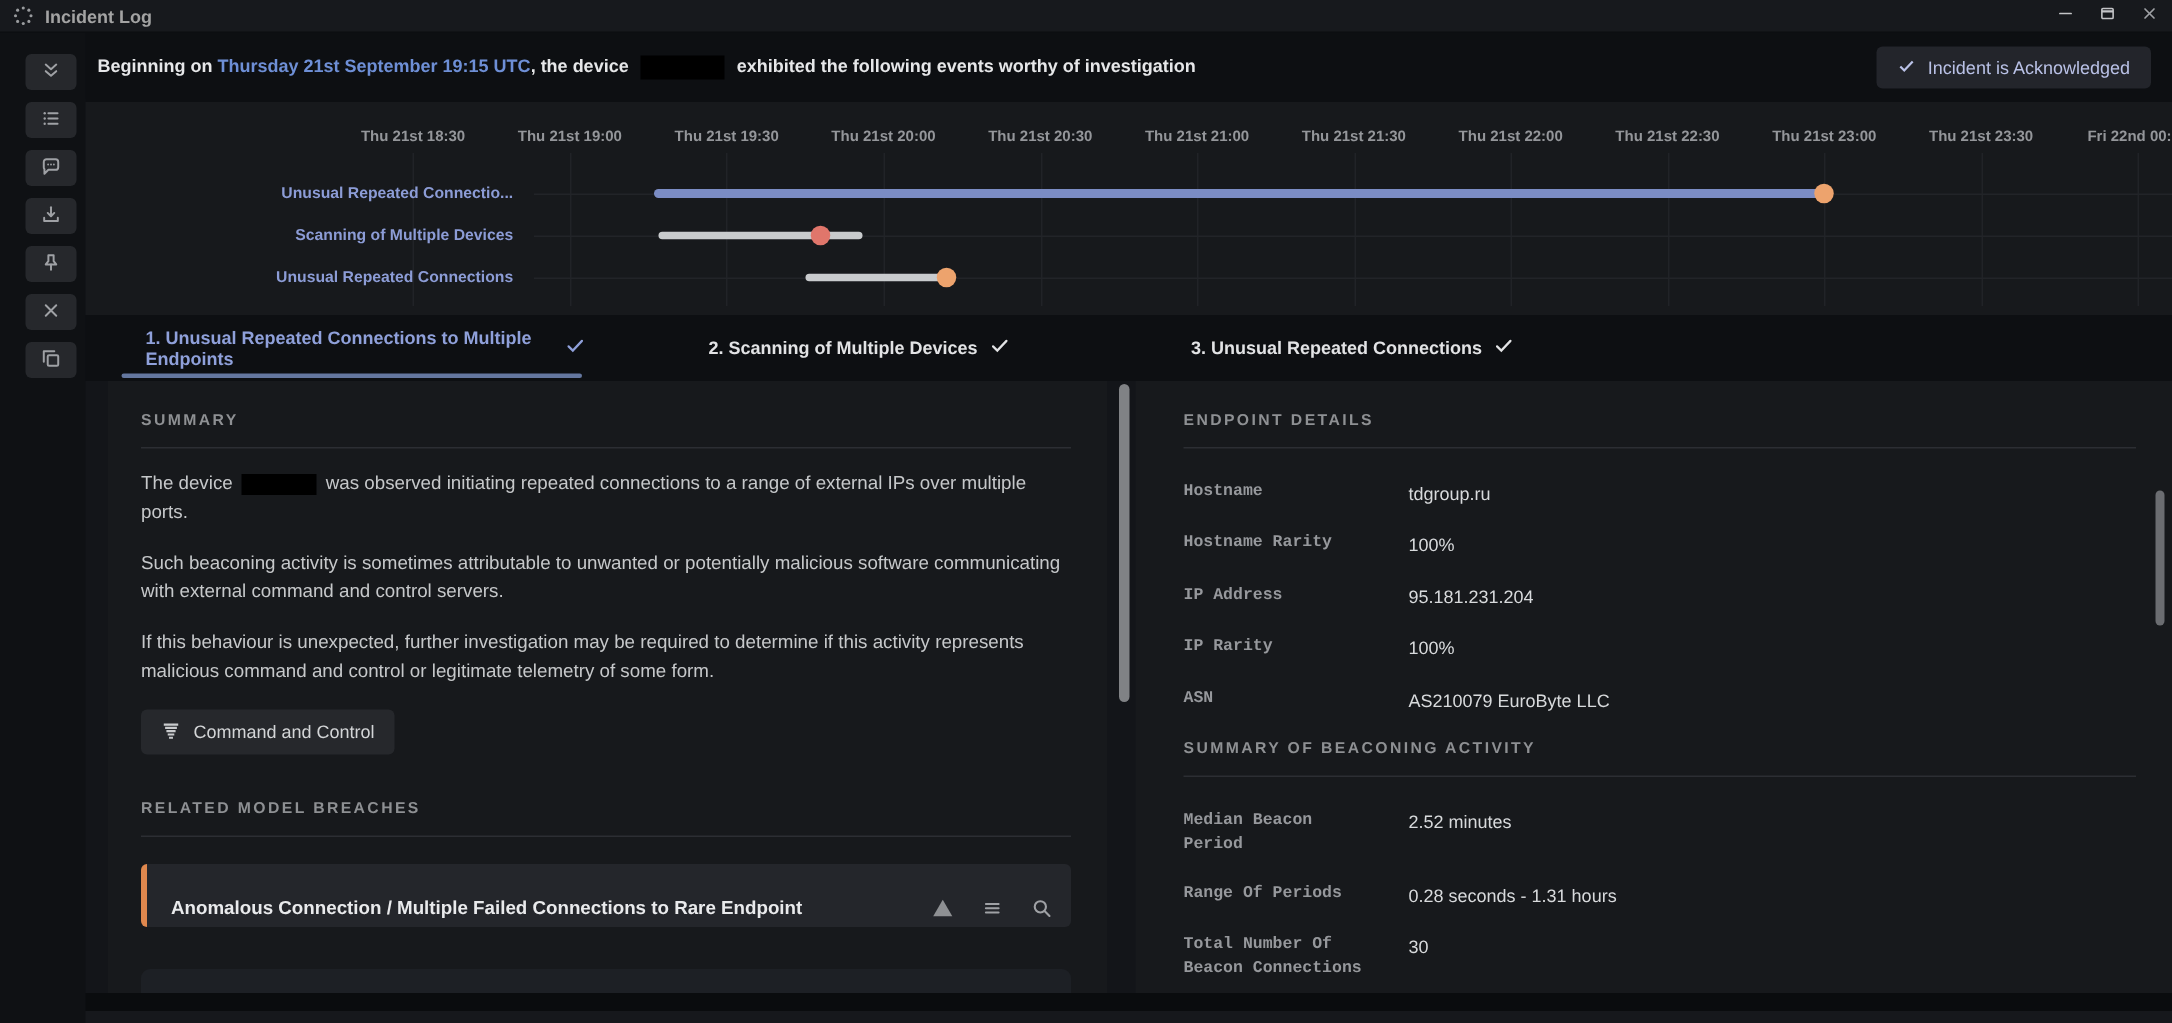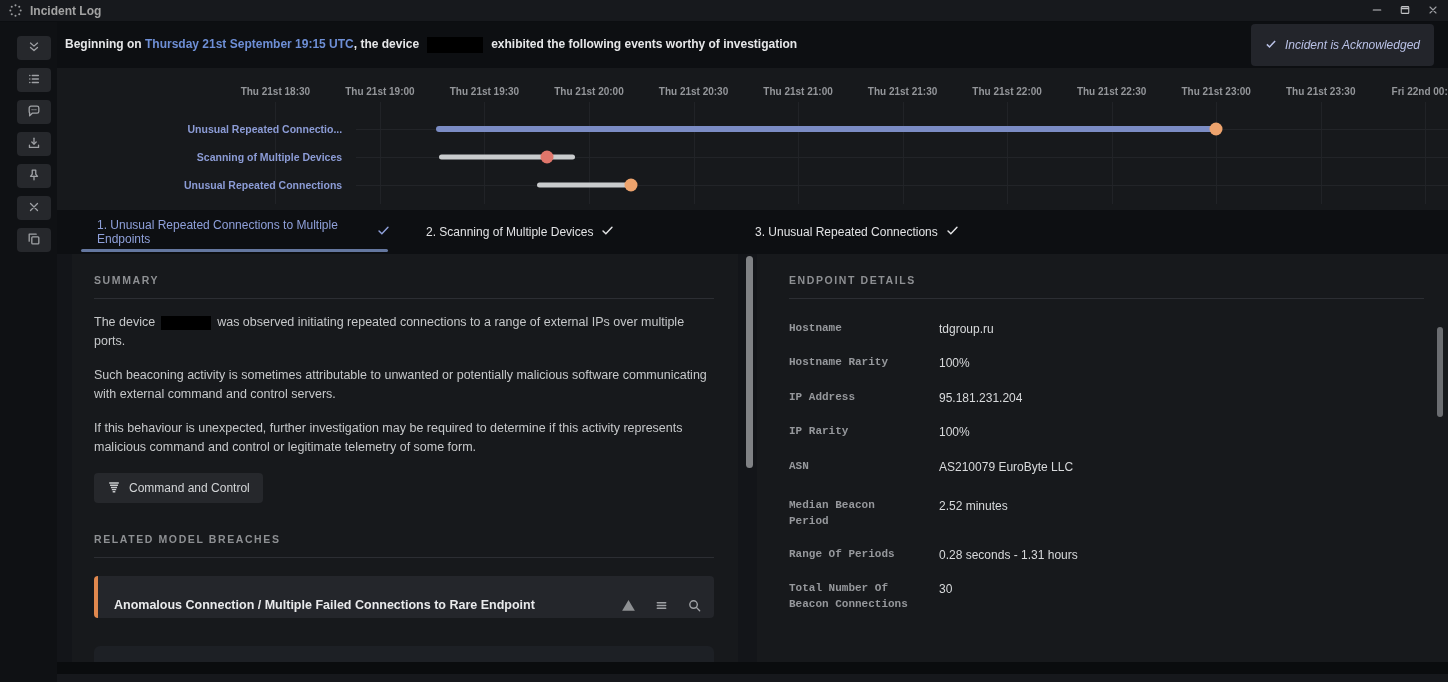--- a/index.html
+++ b/index.html
@@ -25,40 +25,40 @@
   .rail-btn svg { width:14px; height:14px; }
   .content { flex:1; display:flex; flex-direction:column; min-width:0; background:#0d0f12; }
 
   
   .header-band { flex:0 0 44px; display:flex; align-items:center; padding:2px 14px 0 8px; background:#0d0f12; }
   .header-text { color:#e6e7e9; font-size:12px; font-weight:bold; }
   .header-text .ts { color:#6e8fd6; }
   .redact { display:inline-block; width:56px; height:16px; background:#000; vertical-align:middle;
     margin:0 8px; }
   .redact.small { width:50px; height:14px; margin:0 6px; }
-  .ack-btn { margin-left:auto; background:#23252b; border:none; border-radius:4px; height:42px;
+  .ack-btn { margin-left:auto; background:#23252b; border:none; border-radius:4px; height:28px;
     padding:0 14px; display:flex; align-items:center; gap:8px; color:#b9c1e6; font-size:12px;
-    font-family:"Liberation Sans",sans-serif; cursor:pointer;font-style:italic; }
+    font-family:"Liberation Sans",sans-serif; cursor:pointer; }
   .ack-btn svg { width:12px; height:12px; }
 
   
   .timeline { flex:0 0 142px; margin:2px 0 0 0; background:#17191c; position:relative; overflow:hidden; }
   .tl-tick { position:absolute; top:18px; transform:translateX(-50%); color:#94969a; font-size:10px;
     font-weight:bold; white-space:nowrap; }
   .tl-grid { position:absolute; top:34px; bottom:6px; width:1px; background:#212327; }
   .tl-track { position:absolute; height:1px; background:#222428; right:0; }
   .tl-label { position:absolute; width:20.5%; text-align:right; color:#8c9cd6; font-size:10.5px;
     font-weight:bold; transform:translateY(-50%); white-space:nowrap; overflow:hidden; }
   .tl-bar { position:absolute; border-radius:3px; transform:translateY(-50%); }
   .tl-dot { position:absolute; width:13px; height:13px; border-radius:50%; transform:translate(-50%,-50%); }
 
   
   .tabs { flex:0 0 44px; background:#0d0f12; display:flex; padding-left:16px; }
   .tab { width:329px; display:flex; align-items:center; gap:8px; padding:0 12px 0 24px;
-    font-size:12px; font-weight:normal; color:#e2e3e5; cursor:pointer; position:relative; }
+    font-size:12px; font-weight:bold; color:#e2e3e5; cursor:pointer; position:relative;justify-content:center; }
   .tab svg { width:13px; height:13px; flex:0 0 13px; }
   .tab.active { color:#8fa0da; }
   .tab.active::after { content:""; position:absolute; left:8px; right:14px; bottom:2px; height:3px;
     background:#64779f; border-radius:2px; }
 
   
   .panels { flex:1; min-height:0; display:flex; padding-left:15px; background:#131519; position:relative; }
   .left-panel { flex:0 0 666px; background:#17191c; padding:20px 24px 0 22px; overflow:hidden; }
   .mid-scroll { flex:0 0 9px; margin-left:7px; position:relative; }
   .mid-scroll .thumb { position:absolute; top:2px; left:1px; width:7px; height:212px; border-radius:4px;
@@ -331,20 +331,21 @@
               <div class="kv-row">
                 <span class="kv-key">IP Rarity</span>
                 <span class="kv-val">100%</span>
               </div>
               <div class="kv-row">
                 <span class="kv-key">ASN</span>
                 <span class="kv-val">AS210079 EuroByte LLC</span>
               </div>
             </div>
 
+          <div class="sec-head beacon-head">SUMMARY OF BEACONING ACTIVITY</div>
           <div class="kv-rows" id="beacon-rows">
               <div class="kv-row">
                 <span class="kv-key">Median Beacon Period</span>
                 <span class="kv-val">2.52 minutes</span>
               </div>
               <div class="kv-row">
                 <span class="kv-key">Range Of Periods</span>
                 <span class="kv-val">0.28 seconds - 1.31 hours</span>
               </div>
               <div class="kv-row">

